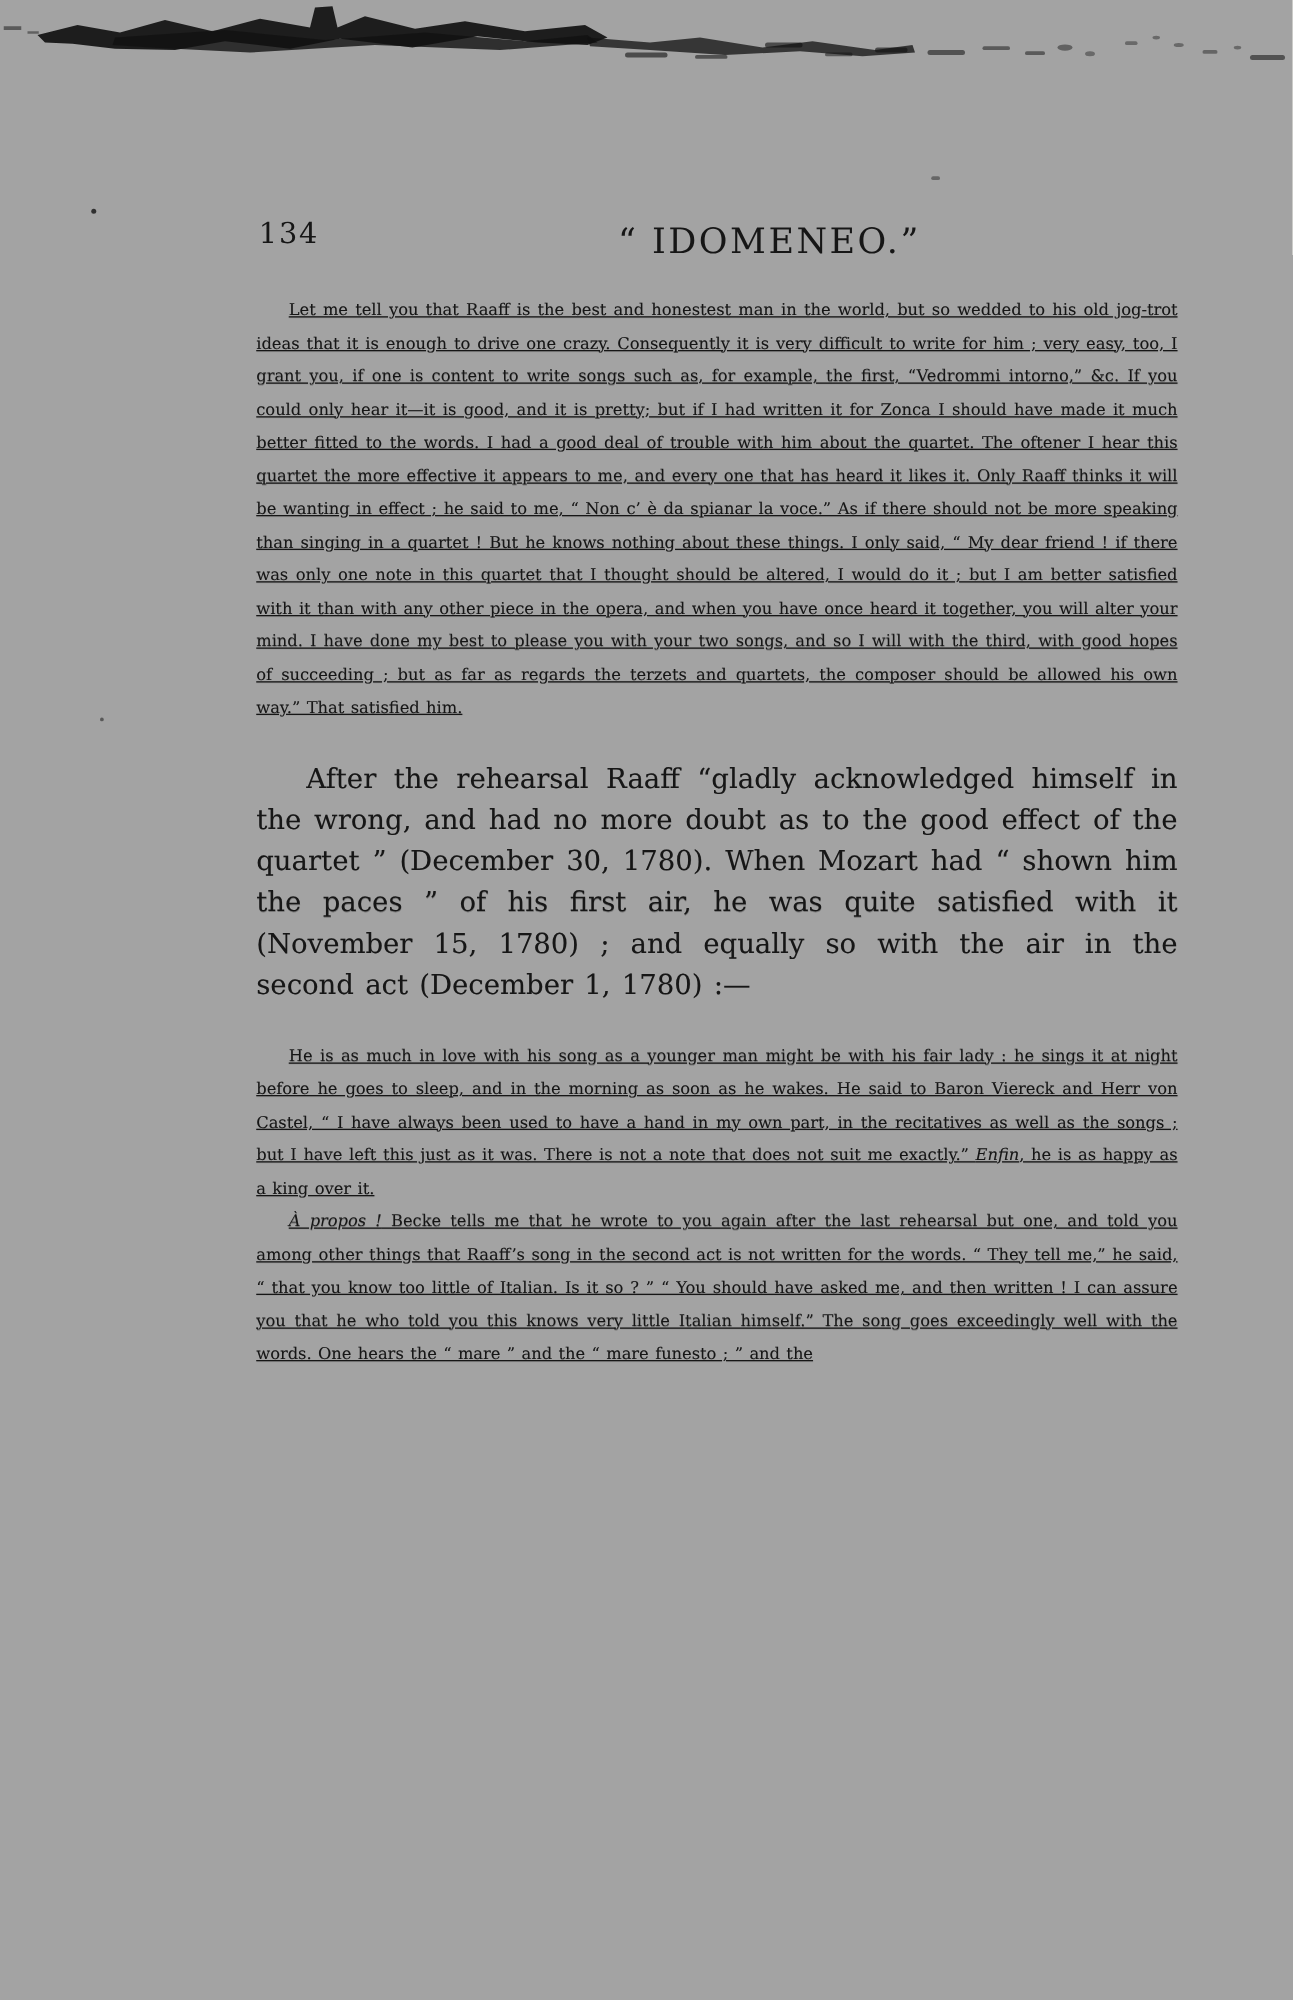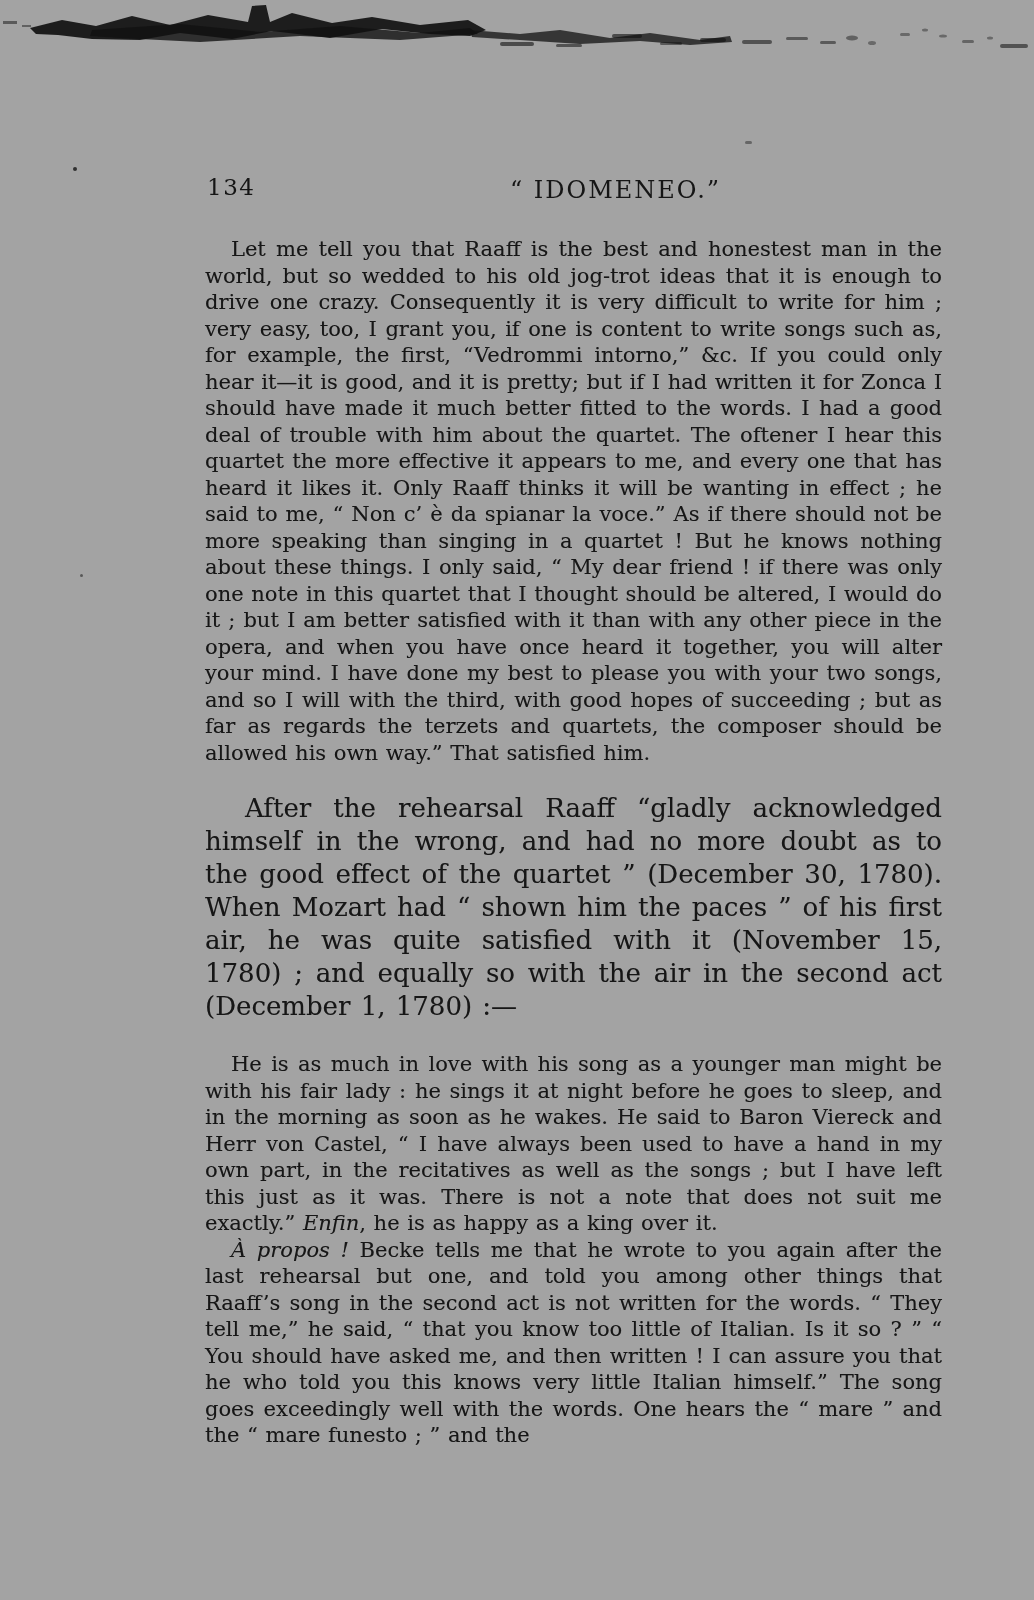--- a/index.html
+++ b/index.html
@@ -20,29 +20,30 @@
 
   .content{position:absolute;left:205px;top:172px;width:737px;}
   .pagehead{position:relative;height:32px;margin-bottom:32px;}
   .pagenum{
     position:absolute;left:2px;top:2px;
     font-size:23px;letter-spacing:1.5px;
   }
   .pagetitle{
     position:absolute;left:50%;top:4px;
     transform:translateX(calc(-50% + 42px));
-    font-size:24px;letter-spacing:2px;white-space:nowrap;
+    font-size:28px;letter-spacing:2px;white-space:nowrap;
   }
   p{margin:0;text-align:justify;text-shadow:.2px .2px 0 rgba(20,20,20,.3);}
   p.quote{
-    font-size:21px;line-height:26.5px;text-indent:26px;
+    font-size:13px;line-height:26.5px;text-indent:26px;
     word-spacing:1px;
+    text-decoration:underline;
   }
   p.bodytext{
-    font-size:26px;line-height:33px;text-indent:40px;
+    font-size:22px;line-height:33px;text-indent:40px;
     word-spacing:2px;
     margin-top:26px;
   }
   p.bodytext + p.quote{margin-top:28px;}
   p.quote i, p.quote .ital{font-style:italic;}
 </style>
 </head>
 <body>
 
 <div class="page">

